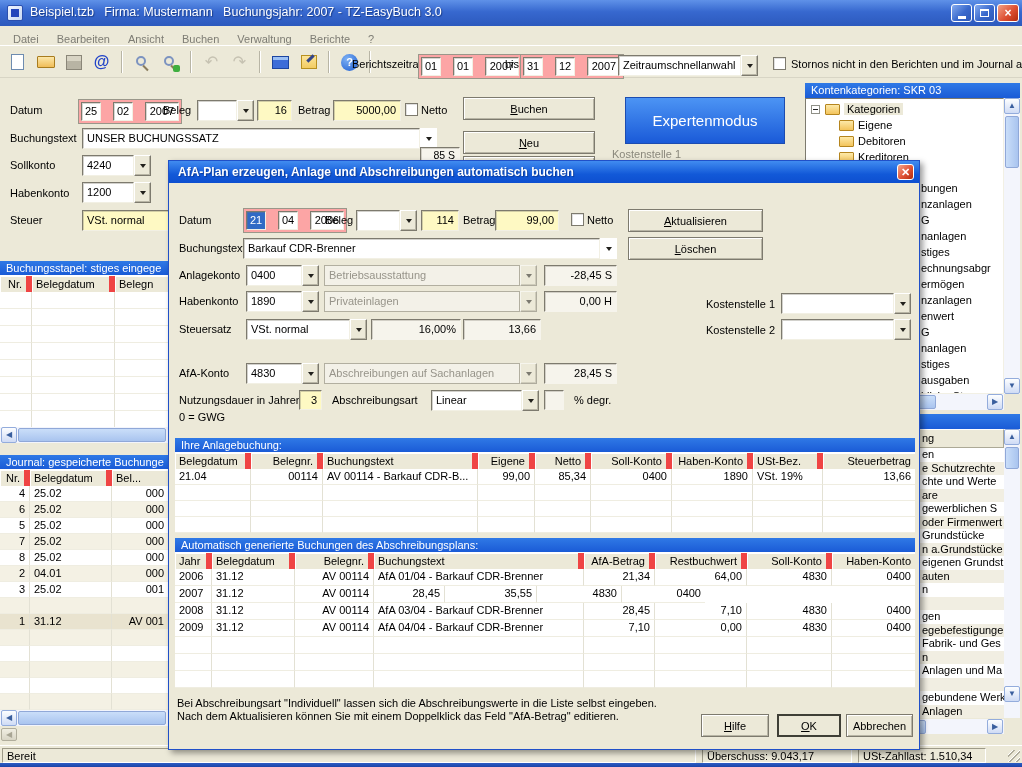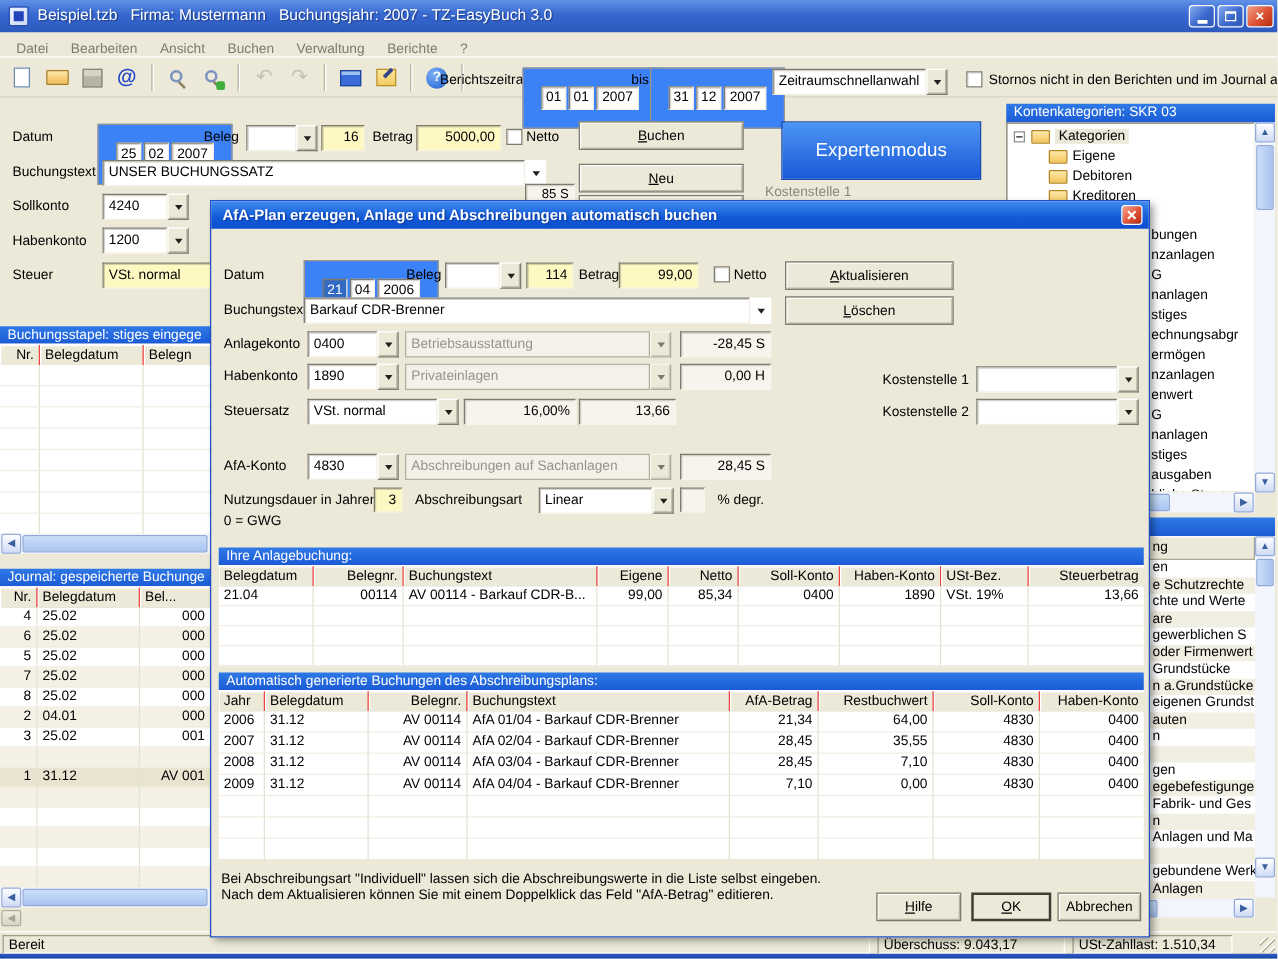--- a/index.html
+++ b/index.html
@@ -15,21 +15,21 @@
   .ak{display:block}
   .ak::first-letter{text-decoration:underline}
   .bluebar{position:absolute;background:linear-gradient(180deg,#2f79e6,#1a5bd6);color:#fff;font-size:11px;padding:1px 6px;white-space:nowrap;overflow:hidden}
   .combo{position:absolute;display:flex}
   .combo .cfld{flex:1;background:#fff;border:1px solid;border-color:#7d7a6e #f2f0e4 #f2f0e4 #7d7a6e;box-shadow:inset 1px 1px 0 rgba(125,122,110,.35);font-size:11px;padding:3px 4px 0;overflow:hidden;white-space:nowrap}
   .combo .cfld.dis{background:#f3f1e8;border:1px solid #b2afa0;box-shadow:none;color:#97948a}
   .arrbtn{width:17px;background:#ece9d8;border:1px solid;border-color:#fff #7d7a6e #7d7a6e #fff;box-shadow:inset -1px -1px 0 #b8b5a5;display:flex;align-items:center;justify-content:center}
   .arrbtn.dis{opacity:.55}
   .tri-down{width:0;height:0;border:3px solid transparent;border-top:4px solid #21201c;margin-top:4px}
   .cb{position:absolute;width:13px;height:13px;background:#fff;border:1px solid #7d7a6e;box-shadow:inset 1px 1px 0 rgba(0,0,0,.12)}
-  .dategrp{position:absolute;display:flex;gap:2px;background:#3b82f6;border:1px solid #9a978a;padding:14px}
+  .dategrp{position:absolute;display:flex;gap:12px;background:#fca5a5;border:1px solid #9a978a;padding:2px}
   .datebox{background:#fff;border:1px solid;border-color:#7d7a6e #f2f0e4 #f2f0e4 #7d7a6e;box-shadow:inset 1px 1px 0 rgba(125,122,110,.3);text-align:center;font-size:11px;line-height:17px;height:19px}
   .datebox.sel{background:#316ac5;color:#fff}
   .dd{width:20px}.dy{width:34px}
   
   .titlebar{position:absolute;left:0;top:0;width:1022px;height:26px;background:linear-gradient(180deg,#5f91e8 0%,#3768cf 45%,#2c59bd 100%)}
   .titlebar .txt{position:absolute;left:30px;top:5px;color:#fff;font-weight:normal;font-size:12.5px;white-space:pre;text-shadow:1px 1px 1px #1a3c88}
   .appicon{position:absolute;left:7px;top:5px;width:16px;height:16px;background:linear-gradient(135deg,#eef4ff,#c9d8f2);border:1px solid #2b4fae;border-radius:2px}
   .appicon i{position:absolute;left:3px;top:3px;width:8px;height:8px;background:#2244bb;display:block}
   .winbtn{position:absolute;top:4px;width:21px;height:18px;border:1px solid #fff;border-radius:3px;background:linear-gradient(135deg,#85abf0,#3a69cc 55%,#2e59b8);color:#fff;display:flex;align-items:center;justify-content:center;font-size:12px;font-weight:bold}
   .winbtn.close{background:linear-gradient(135deg,#f2a287,#de5033 55%,#b42c0e)}
@@ -51,21 +51,21 @@
   .icgreen{position:absolute;right:2px;bottom:2px;width:7px;height:7px;background:#3fae3f;border-radius:2px}
   .icundo{font-size:16px;color:#c6c2b2;line-height:1}
   .iccalc{width:17px;height:13px;background:#3c6cd8;border:1px solid #1c44a0;box-shadow:inset 0 3px 0 #9cc0f4}
   .icedit{width:16px;height:14px;background:linear-gradient(#fbe49a,#f3cc62);border:1px solid #b89020;position:relative}
   .icedit i{position:absolute;right:1px;top:1px;width:9px;height:3px;background:#334488;transform:rotate(-45deg);display:block}
   .ichelp{width:17px;height:17px;border-radius:50%;background:radial-gradient(circle at 35% 30%,#7cb0f4,#1c5cd0);color:#fff;font-size:11px;font-weight:bold;display:flex;align-items:center;justify-content:center}
   
   .experten{position:absolute;left:625px;top:97px;width:160px;height:47px;background:linear-gradient(180deg,#4c94f4,#1a5ad8);border:1px solid #1c4cb0;color:#fff;font-size:15px;display:flex;align-items:center;justify-content:center}
   
   .thead{position:absolute;display:flex;background:#ece9d8;border-bottom:1px solid #aca996;border-top:1px solid #fff}
-  .thead .c{font-size:11px;padding:2px 4px 0;border-right:1px solid #ef4444;box-shadow:inset 1px 1px 0 #fff;overflow:hidden;white-space:nowrap;height:16px}
+  .thead .c{font-size:11px;padding:2px 4px 0;border-right:6px solid #ef4444;box-shadow:inset 1px 1px 0 #fff;overflow:hidden;white-space:nowrap;height:16px}
   .trows{position:absolute;background:#fff;overflow:hidden}
   .trow{display:flex}
   .trow .c{font-size:11px;padding:1px 4px 0;border-right:1px solid #e3e1d4;border-bottom:1px solid #efede1;overflow:hidden;white-space:nowrap}
   .h16{height:16px}.h17{height:17px}
   .a0{width:76px}.a1{width:72px}.a2{width:155px}.a3{width:57px}.a4{width:56px}.a5{width:81px}.a6{width:81px}.a7{width:70px}.a8{width:92px;border-right:none!important}
   .p0{width:37px}.p1{width:83px}.p2{width:79px}.p3{width:210px}.p4{width:71px}.p5{width:92px}.p6{width:85px}.p7{width:83px;border-right:none!important}
   .s0{width:32px}.s1{width:83px}.s2{width:53px;border-right:none!important}
   .j0{width:30px}.j1{width:82px}.j2{width:56px;border-right:none!important}
   #journal-rows .trow:nth-of-type(even){background:#f4f1e4}
   #journal-rows .trow.sel{background:#e9e3cf}
@@ -701,21 +701,20 @@
           <span class="c p4 r h17">21,34</span>
           <span class="c p5 r h17">64,00</span>
           <span class="c p6 r h17">4830</span>
           <span class="c p7 r h17">0400</span>
         </div>
 
         <div class="trow h17">
           <span class="c p0 h17">2007</span>
           <span class="c p1 h17">31.12</span>
           <span class="c p2 r h17">AV 00114</span>
-          <span class="c p3 h17">AfA 02/04 - Barkauf CDR-Brenner</span>
           <span class="c p4 r h17">28,45</span>
           <span class="c p5 r h17">35,55</span>
           <span class="c p6 r h17">4830</span>
           <span class="c p7 r h17">0400</span>
         </div>
 
         <div class="trow h17">
           <span class="c p0 h17">2008</span>
           <span class="c p1 h17">31.12</span>
           <span class="c p2 r h17">AV 00114</span>

